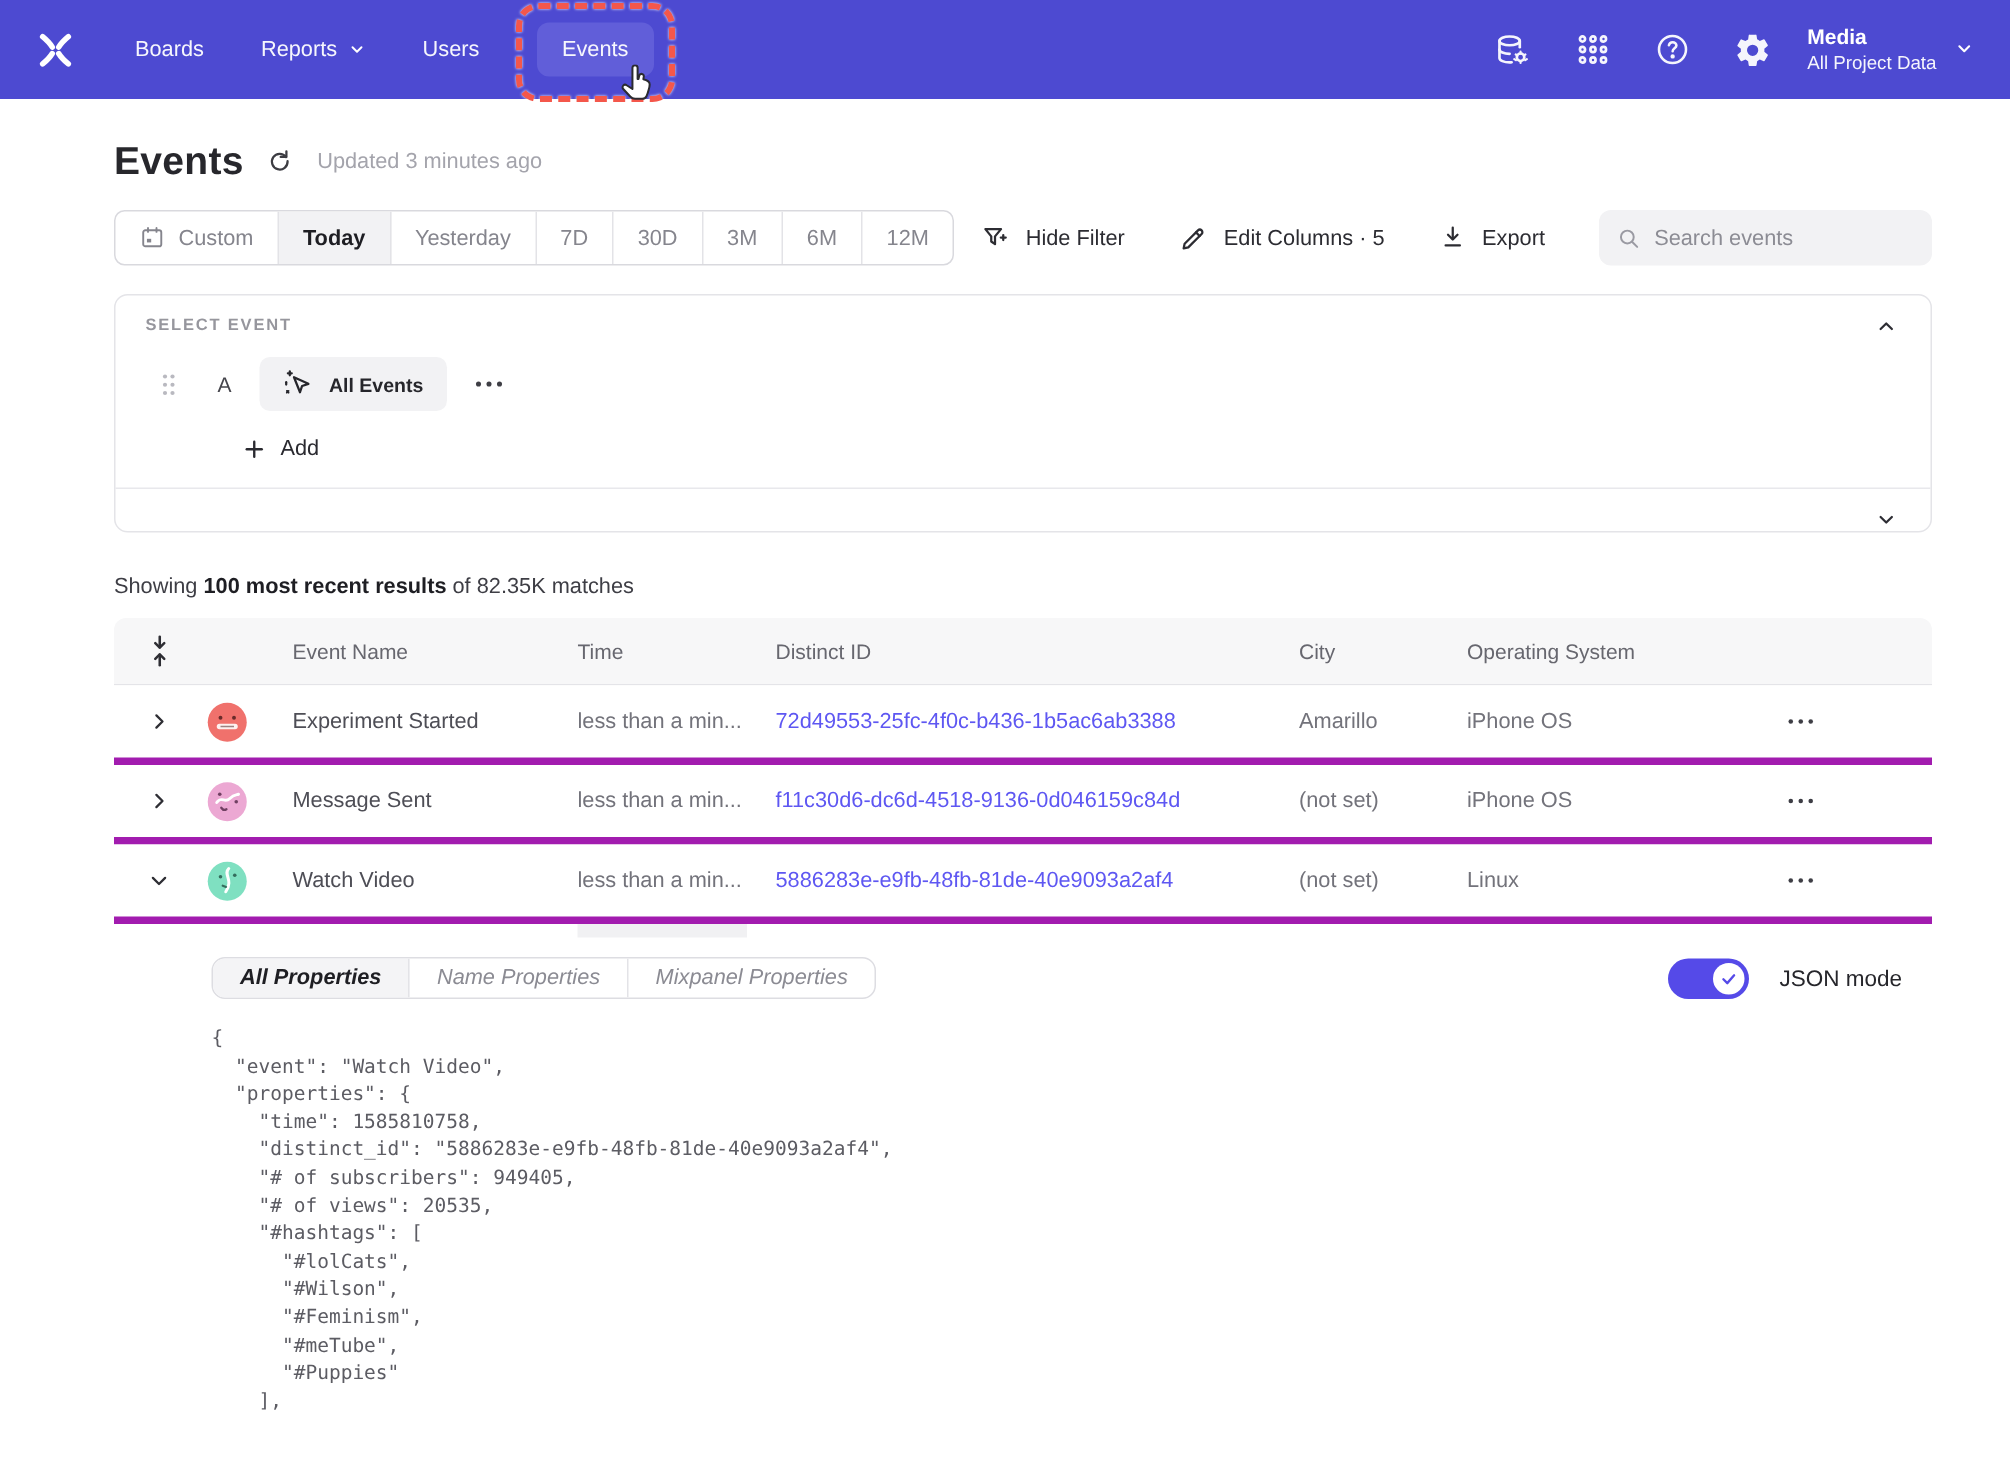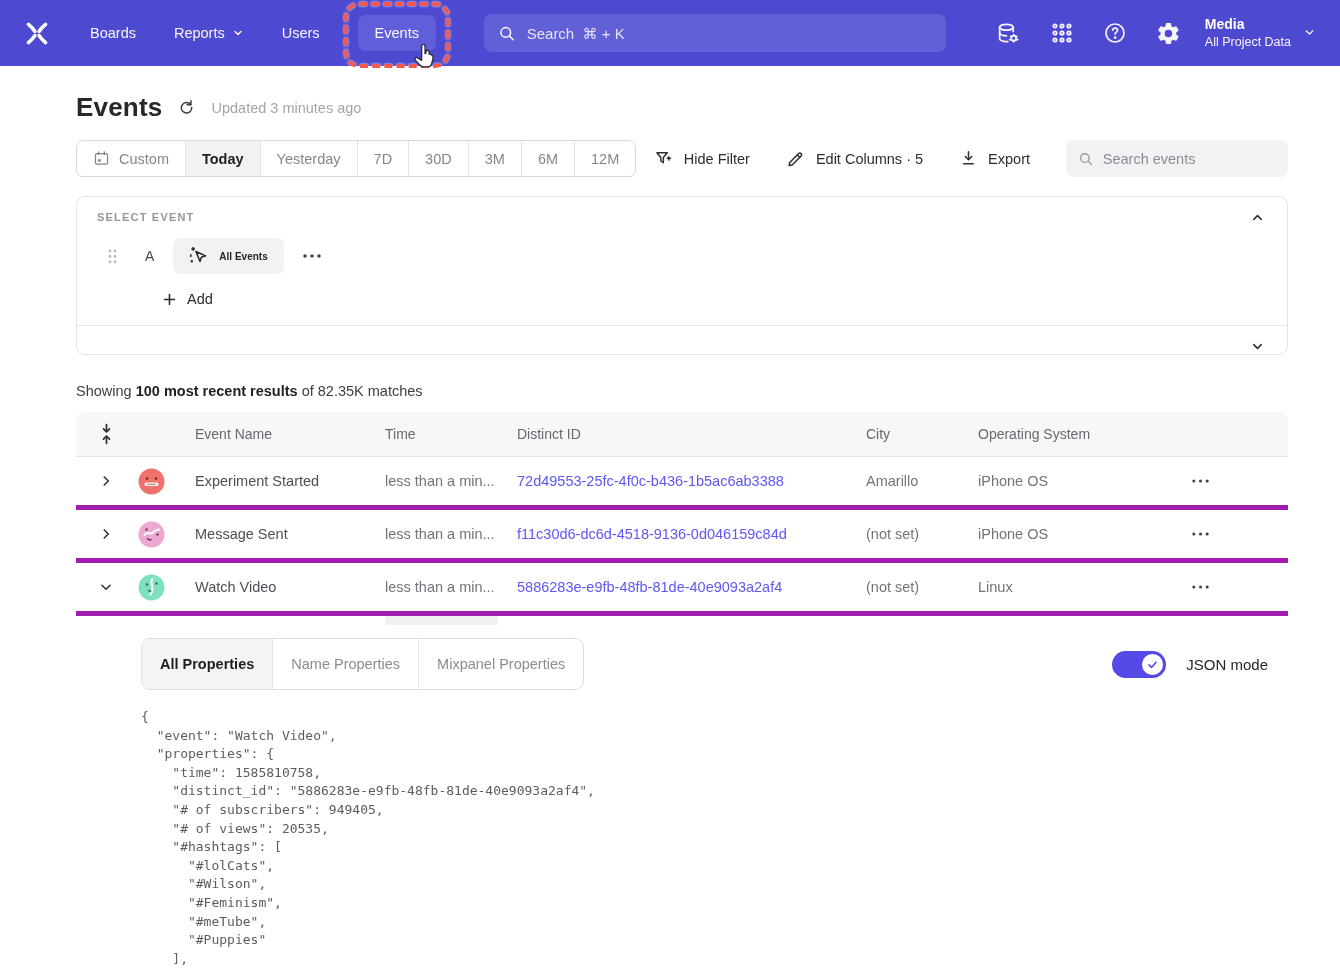--- a/index.html
+++ b/index.html
@@ -76,21 +76,21 @@
   .qcard { margin-top:19px; border:1px solid #e4e4e8; border-radius:9px; background:#fff; }
   .qsec { padding:14px 20px; position:relative; }
   .qlabel { font-size:11px; font-weight:700; letter-spacing:1.2px; color:#96969d; }
   .sec-chev { position:absolute; right:22px; top:13px; }
   .event-row { display:flex; align-items:center; margin-top:15px; }
   .drag { margin-left:10px; display:flex; }
   .row-letter { margin-left:27px; font-size:14px; color:#46464d; }
   .event-pill {
     margin-left:19px; height:36px; background:#f2f2f4; border-radius:7px;
     display:flex; align-items:center; gap:10px; padding:0 16px;
-    font-size:10px; font-weight:700; color:#26262b;
+    font-size:13px; font-weight:700; color:#26262b;
   }
   .more-dots { margin-left:18px; display:flex; }
   .add-btn { margin:17px 0 4px 65px; display:flex; align-items:center; gap:10px; font-size:14.5px; color:#2a2a30; font-weight:500; }
   .qsec.filters { border-top:1px solid #e8e8ec; }
 
   .results-line { margin-top:28px; font-size:14.5px; color:#3e3e45; }
   .results-line b { color:#1e1e23; }
 
   
   .etable { margin-top:13px; }
@@ -105,21 +105,21 @@
   .ename { color:#4e4e56; }
   .etime { color:#73737b; white-space:nowrap; overflow:hidden; }
   .eid   { color:#5E57F2; text-decoration:none; white-space:nowrap; }
   .ecity,.eos { color:#73737b; }
   .emore { padding-left:8px; display:flex; }
 
   
   .expanded { position:relative; padding:22px 20px 0 65px; background:#fff; }
   .time-hint { position:absolute; top:0; left:309px; width:113px; height:9px; background:#f1f1f3; }
   .detail-top { display:flex; align-items:center; justify-content:space-between; }
-  .props-tabs { display:inline-flex; border:1px solid #dddde2; border-radius:9px; overflow:hidden; height:52px; background:#fff; }
+  .props-tabs { display:inline-flex; border:1px solid #dddde2; border-radius:9px; overflow:hidden; height:28px; background:#fff;font-style:italic; }
   .ptab { display:flex; align-items:center; padding:0 18px; font-size:14.5px; color:#8b8b93; font-weight:500; border-right:1px solid #e3e3e7; white-space:nowrap; }
   .ptab:last-child { border-right:none; }
   .ptab.active { background:#f4f4f6; color:#1e1e23; font-weight:700; }
   .json-toggle-wrap { display:flex; align-items:center; gap:20px; }
   .toggle { width:54px; height:27px; background:#554AE8; border-radius:14px; position:relative; }
   .knob { position:absolute; right:3px; top:3px; width:21px; height:21px; background:#fff; border-radius:50%; display:flex; align-items:center; justify-content:center; }
   .json-label { font-size:15px; color:#26262b; font-weight:500; }
   pre.json {
     margin-top:18px; font-family:"DejaVu Sans Mono", "Liberation Mono", monospace;
     font-size:13px; line-height:18.6px; color:#5c5c63;
@@ -151,27 +151,20 @@
       <a class="nav-item active clickable">Events</a>
       <span class="sel-box"></span>
       <span class="hand-cursor">
         <svg width="23" height="25" viewBox="0 0 24 26">
           <path d="M9 2.2c0-1 .8-1.8 1.8-1.8s1.8.8 1.8 1.8V10h.6l.5-2.2c.2-.9 1-1.4 1.9-1.3.9.2 1.5 1 1.3 1.9l-.3 1.8c2.6.6 4.4 1.4 4.4 3.6 0 .9-.3 2.3-.7 3.7-.4 1.6-1 3.3-1.5 4.4-.5 1.2-1.7 1.9-3 1.9h-5c-1.2 0-2.4-.5-3.2-1.4l-5-5.4c-.7-.7-.6-1.8.1-2.5.6-.6 1.6-.6 2.3-.1L9 17V2.2z" fill="#fff" stroke="#2b2b30" stroke-width="1.4" stroke-linejoin="round"></path>
         </svg>
       </span>
     </span>
   </nav>
 
-  <div class="nav-search clickable">
-    <svg width="19" height="19" viewBox="0 0 24 24" fill="none" stroke="#fff" stroke-width="2" stroke-linecap="round">
-        <circle cx="10.5" cy="10.5" r="6.5"></circle>
-        <line x1="15.5" y1="15.5" x2="20.5" y2="20.5"></line>
-      </svg>
-    <input placeholder="Search  ⌘ + K" style="">
-  </div>
 
   <div class="nav-icons">
     <span class="nav-icon-btn clickable">
       <svg width="25" height="25" viewBox="0 0 24 24" fill="none" stroke="#fff" stroke-width="1.7" stroke-linecap="round">
         <ellipse cx="10" cy="6" rx="6.5" ry="2.8"></ellipse>
         <path d="M3.5 6v5.5c0 1.5 2.9 2.8 6.5 2.8"></path>
         <path d="M3.5 11.5V17c0 1.5 2.9 2.8 6.5 2.8.4 0 .9 0 1.3-.1"></path>
         <path d="M16.5 6v4"></path>
         <circle cx="17" cy="16.5" r="2.4"></circle>
         <path d="M17 12.9v1.2M17 18.9v1.2M20.1 14.7l-1 .6M14 18.3l-1-.6M13.9 14.7l1 .6M20 18.3l1-.6" stroke-width="1.4"></path>

